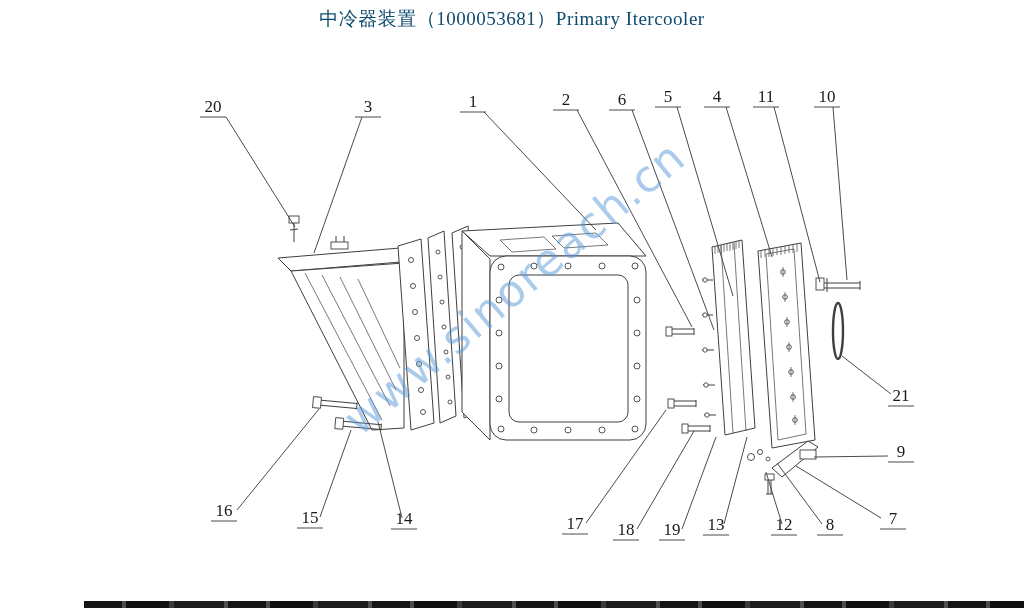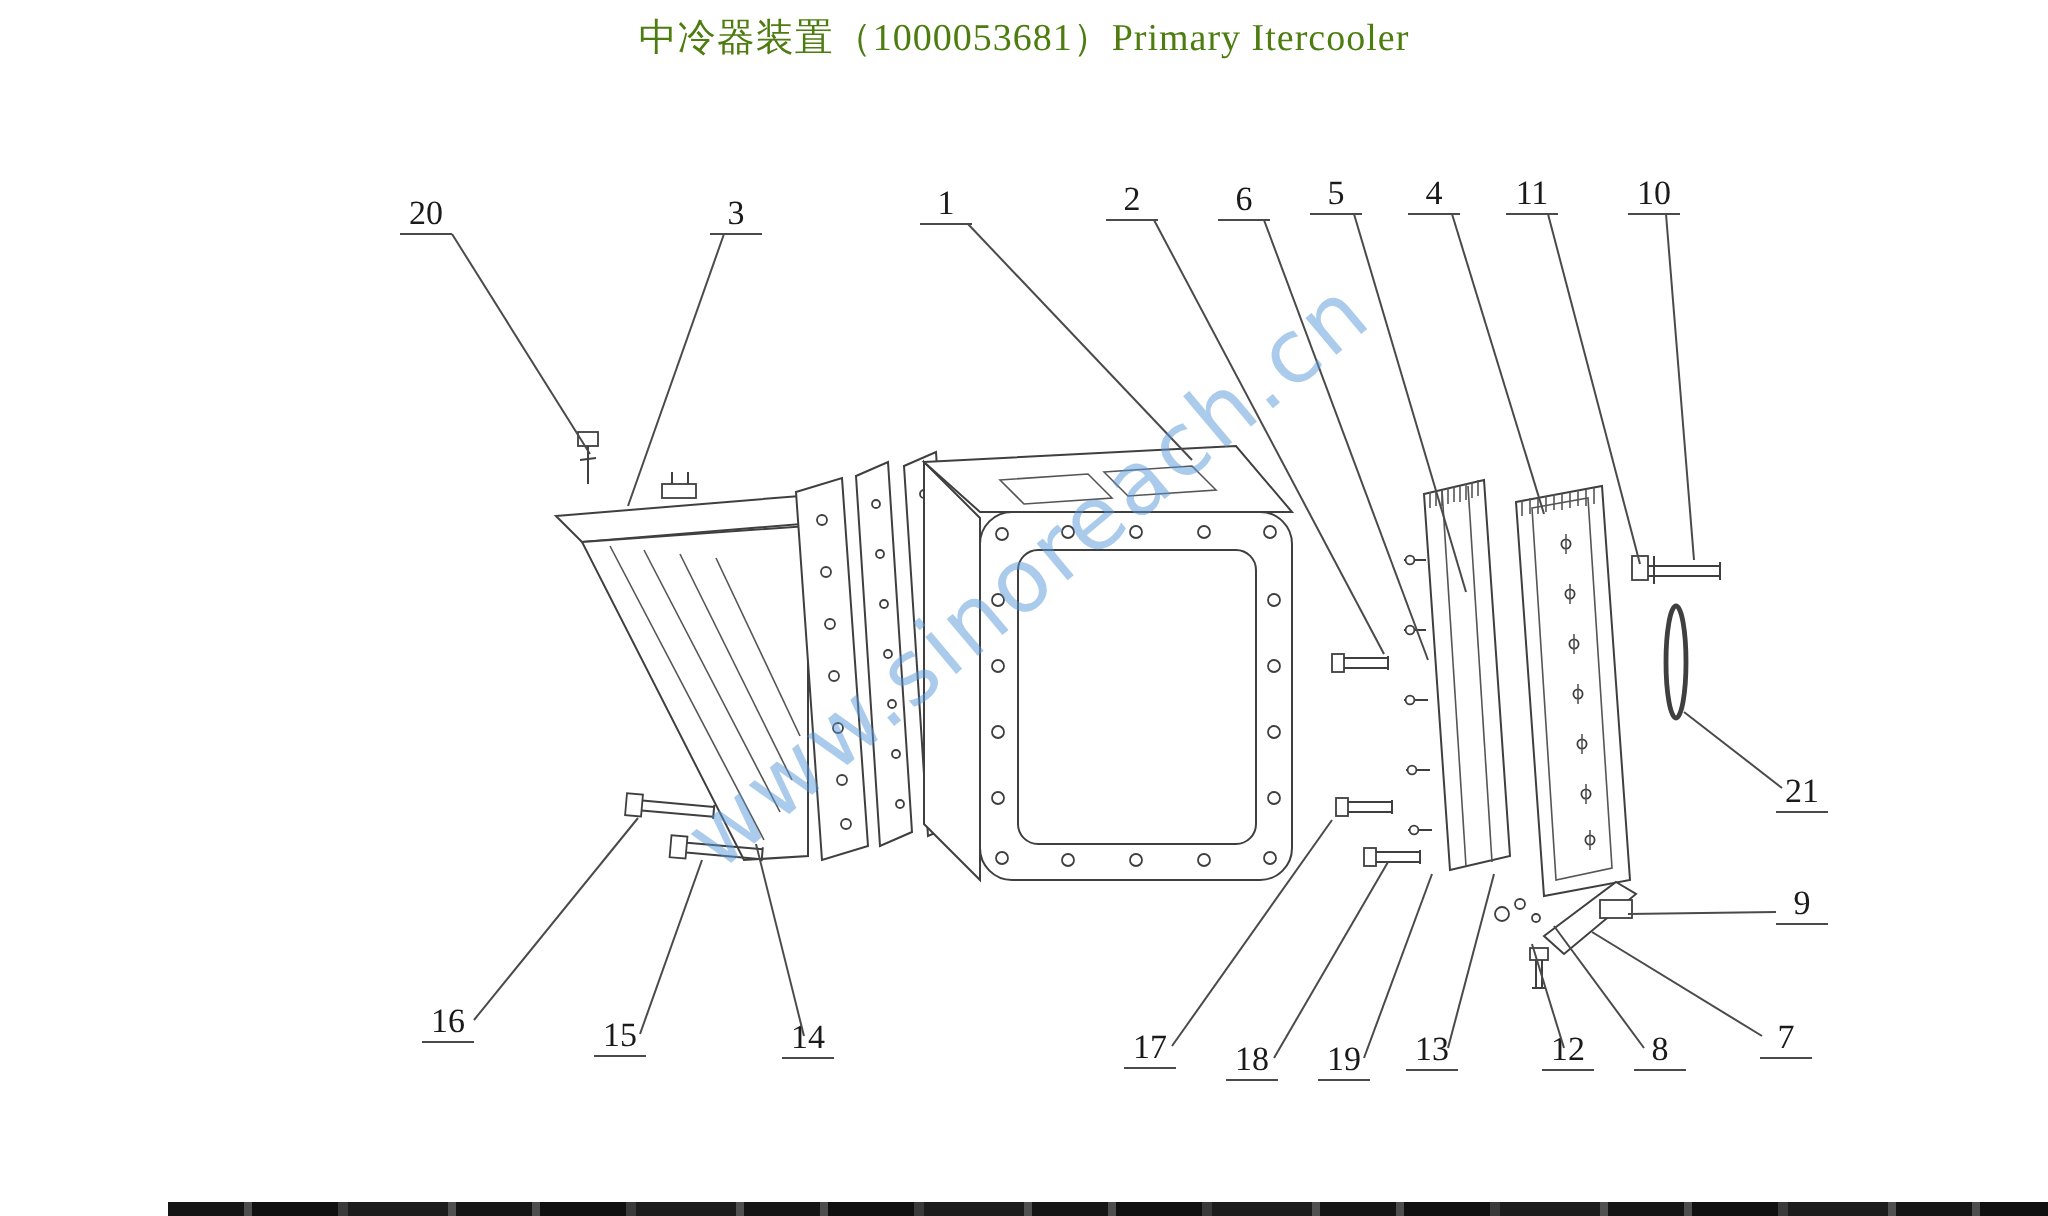--- a/index.html
+++ b/index.html
@@ -1,19 +1,19 @@
 <!DOCTYPE html>
 <html><head>
 <meta charset="utf-8">
 <style>
   html,body{margin:0;padding:0;background:#ffffff;}
   #page{position:relative;width:1024px;height:608px;background:#ffffff;overflow:hidden;
         font-family:"Liberation Serif","DejaVu Serif",serif;}
   #title{position:absolute;top:6px;left:0;width:100%;text-align:center;
-         font-size:19px;color:#4d7c0f;letter-spacing:0.5px;}
+         font-size:19px;color:#0c4a6e;letter-spacing:0.5px;}
   #diagram{position:absolute;left:0;top:0;}
   .part{fill:#ffffff;stroke:#3f3f3f;stroke-width:1;}
   .ln{stroke:#3f3f3f;stroke-width:1;fill:none;}
   .thin{stroke:#555555;stroke-width:0.8;fill:none;}
   .hole{fill:#ffffff;stroke:#3f3f3f;stroke-width:0.9;}
   .callout-num{font-family:"Liberation Serif","DejaVu Serif",serif;font-size:17px;
                fill:#1a1a1a;text-anchor:middle;}
   .callout-line{stroke:#4a4a4a;stroke-width:1;}
   #watermark{position:absolute;left:350px;top:400px;transform:rotate(-40deg);
              transform-origin:0 50%;white-space:nowrap;pointer-events:none;

